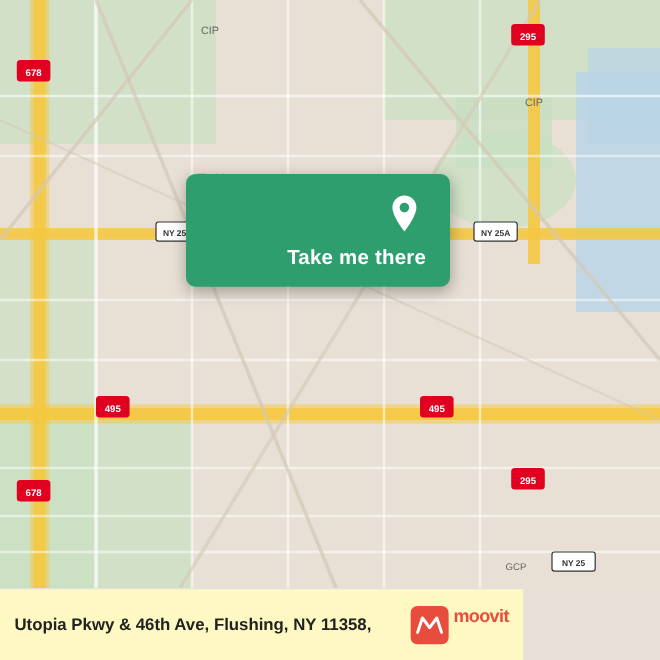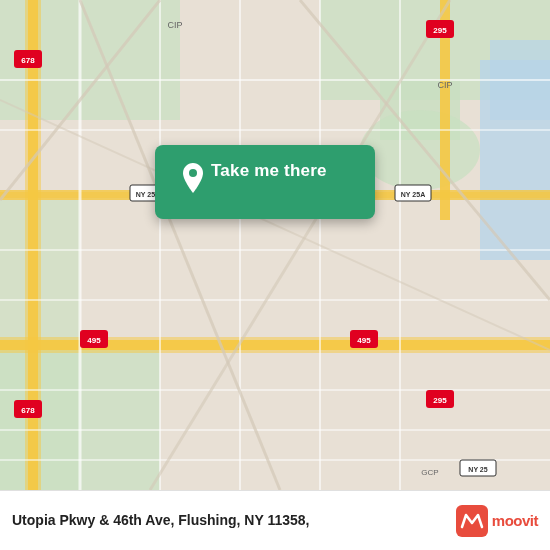--- a/index.html
+++ b/index.html
@@ -29,22 +29,22 @@
 
     
     .popup-card {
       position: absolute;
       top: 145px;
       left: 155px;
       width: 220px;
       background: #2e9e6e;
       border-radius: 8px;
       display: flex;
-      flex-direction: row;
-      align-items: flex-start;
+      flex-direction: column;
+      align-items: flex-end;
       padding: 16px 20px 14px;
       box-shadow: 0 4px 12px rgba(0,0,0,0.3);
       cursor: pointer;
     }
 
     .popup-pin {
       width: 36px;
       height: 36px;
       margin-bottom: 8px;
     }
@@ -52,23 +52,23 @@
     .popup-label {
       color: #fff;
       font-size: 17px;
       font-weight: 600;
       letter-spacing: 0.2px;
       white-space: nowrap;
     }
 
     
     .bottom-bar {
-      width: 550px;
+      width: 436px;
       height: 60px;
-      background: #ffffff;
+      background: #fef9c3;
       display: flex;
       align-items: center;
       padding: 0 12px;
       border-top: 1px solid #e0e0e0;
       position: relative;
     }
 
     .bottom-address {
       flex: 1;
       font-size: 13px;
@@ -76,21 +76,21 @@
       line-height: 1.3;
     }
 
     .bottom-address .street {
       font-weight: 600;
       font-size: 14px;
     }
 
     .moovit-logo {
       display: flex;
-      align-items: center;
+      align-items: flex-start;
       gap: 4px;
       flex-shrink: 0;
     }
 
     .moovit-m {
       width: 32px;
       height: 32px;
     }
 
     .moovit-text {

